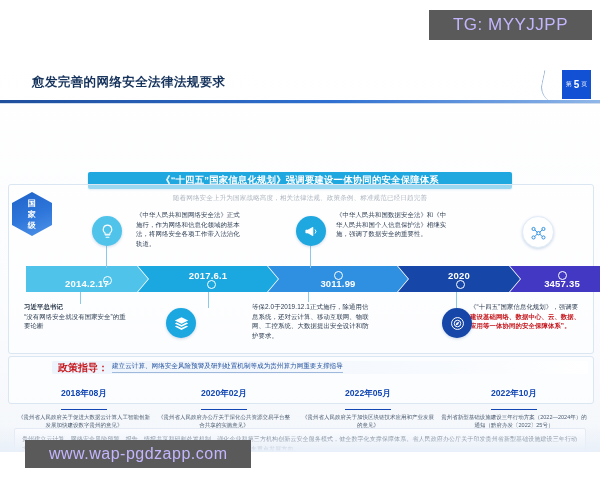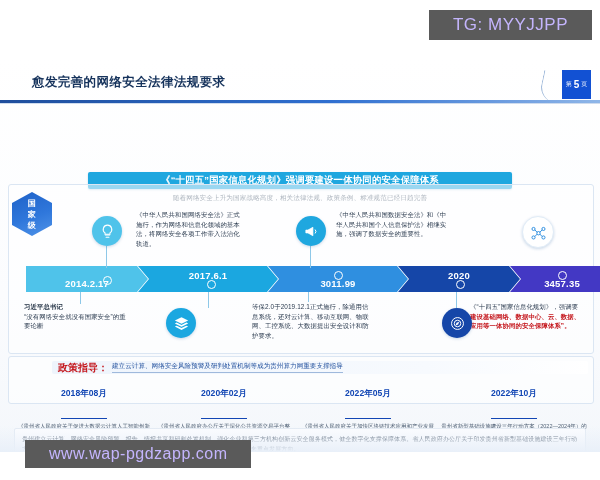--- a/index.html
+++ b/index.html
@@ -134,21 +134,21 @@
     background:linear-gradient(90deg,#eef4fc 0%,#f7fafe 70%,#ffffff 100%);
     display:flex;align-items:center;padding-left:6px;box-sizing:border-box;
     border-radius:2px;
   }
   .guide .g-key{font-size:10px;font-weight:bold;color:#c4161c;margin-right:4px;}
   .guide .g-val{font-size:6.6px;color:#1f4e9c;border-bottom:.7px solid #9fb9dc;padding-bottom:.5px;}
 
   .pcol{position:absolute;top:324px;text-align:center;}
   .pcol .pdate{
     font-size:8.6px;font-weight:bold;color:#1246b4;
-    border-bottom:1.1px solid #1246b4;display:inline-block;padding-bottom:18px;
+    border-bottom:1.1px solid #1246b4;display:inline-block;padding-bottom:9px;
   }
   .pcol .pdesc{
     margin-top:3px;font-size:5.5px;line-height:8px;color:#4a5b70;
   }
 
   .summary{
     position:absolute;left:14px;top:370px;width:572px;
     border:1px solid #e3eaf3;border-radius:2px;background:#fcfdff;
     padding:5px 7px;box-sizing:border-box;
     font-size:6px;line-height:10px;color:#3c4b5e;letter-spacing:.1px;

